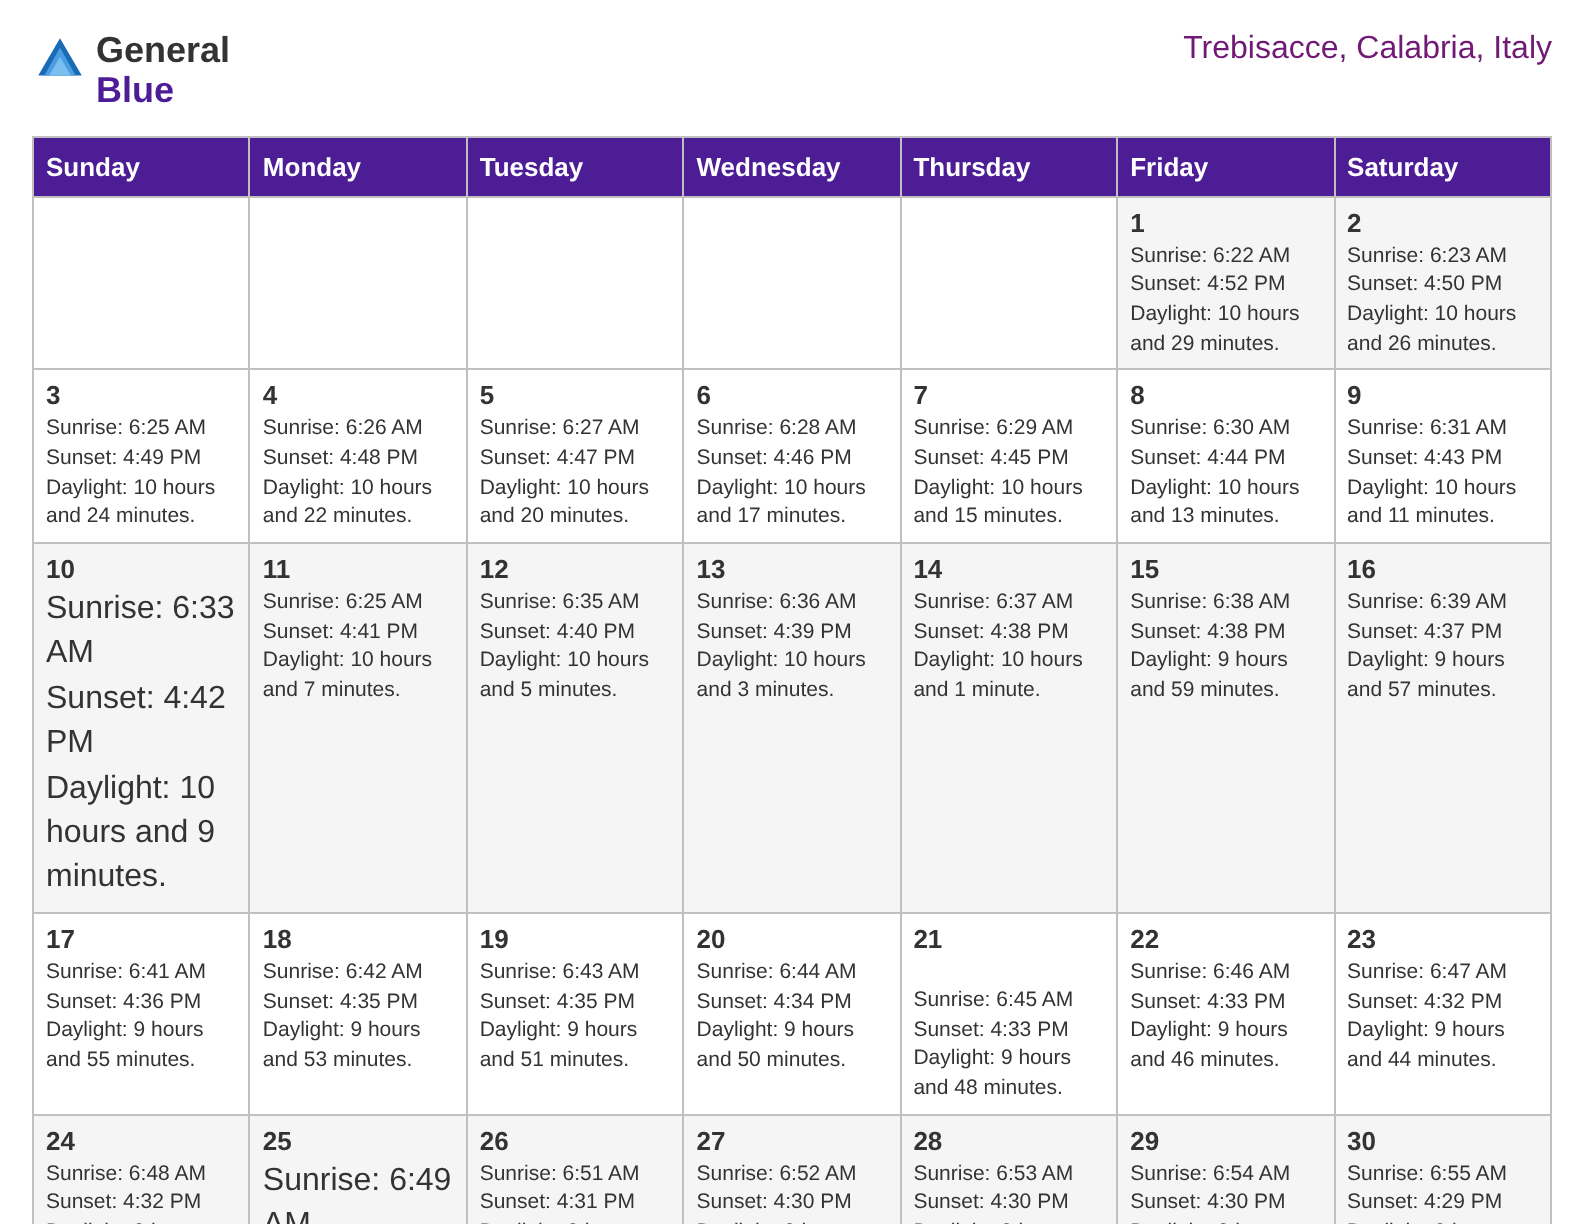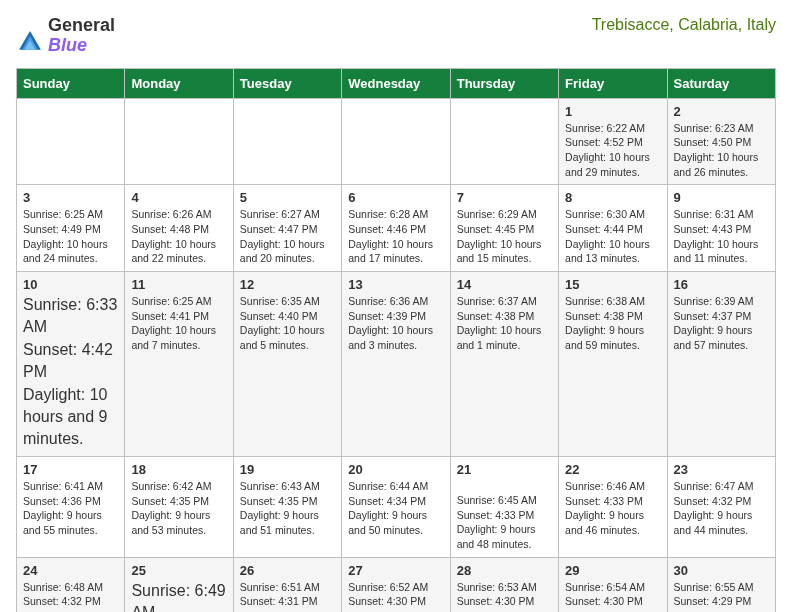--- a/index.html
+++ b/index.html
@@ -11,53 +11,53 @@
       padding: 16px;
     }
     .header {
       display: flex;
       justify-content: space-between;
       align-items: flex-start;
       margin-bottom: 12px;
     }
     .logo {
       display: flex;
-      align-items: flex-end;
+      align-items: flex-start;
       gap: 4px;
     }
     .logo-text {
       font-size: 18px;
       font-weight: bold;
       line-height: 1.1;
     }
     .logo-general { color: #333; }
-    .logo-blue { color: #8b5cf6; font-style: italic; }
+    .logo-blue { color: #4c1d95; }
     .logo-icon {
       width: 28px;
       height: 28px;
     }
     .title-block {
       text-align: right;
     }
     .month-title {
       font-size: 36px;
       font-weight: normal;
       color: #333;
     }
     .location {
       font-size: 16px;
-      color: #4d7c0f;
+      color: #701a75;
     }
     table {
       width: 100%;
       border-collapse: collapse;
       table-layout: fixed;
     }
     thead tr th {
-      background-color: #15803d;
+      background-color: #4c1d95;
       color: #fff;
       font-size: 13px;
       font-weight: bold;
       padding: 7px 6px;
       text-align: left;
       border: 1px solid #c0c0c0;
     }
     tbody tr td {
       border: 1px solid #c0c0c0;
       vertical-align: top;

